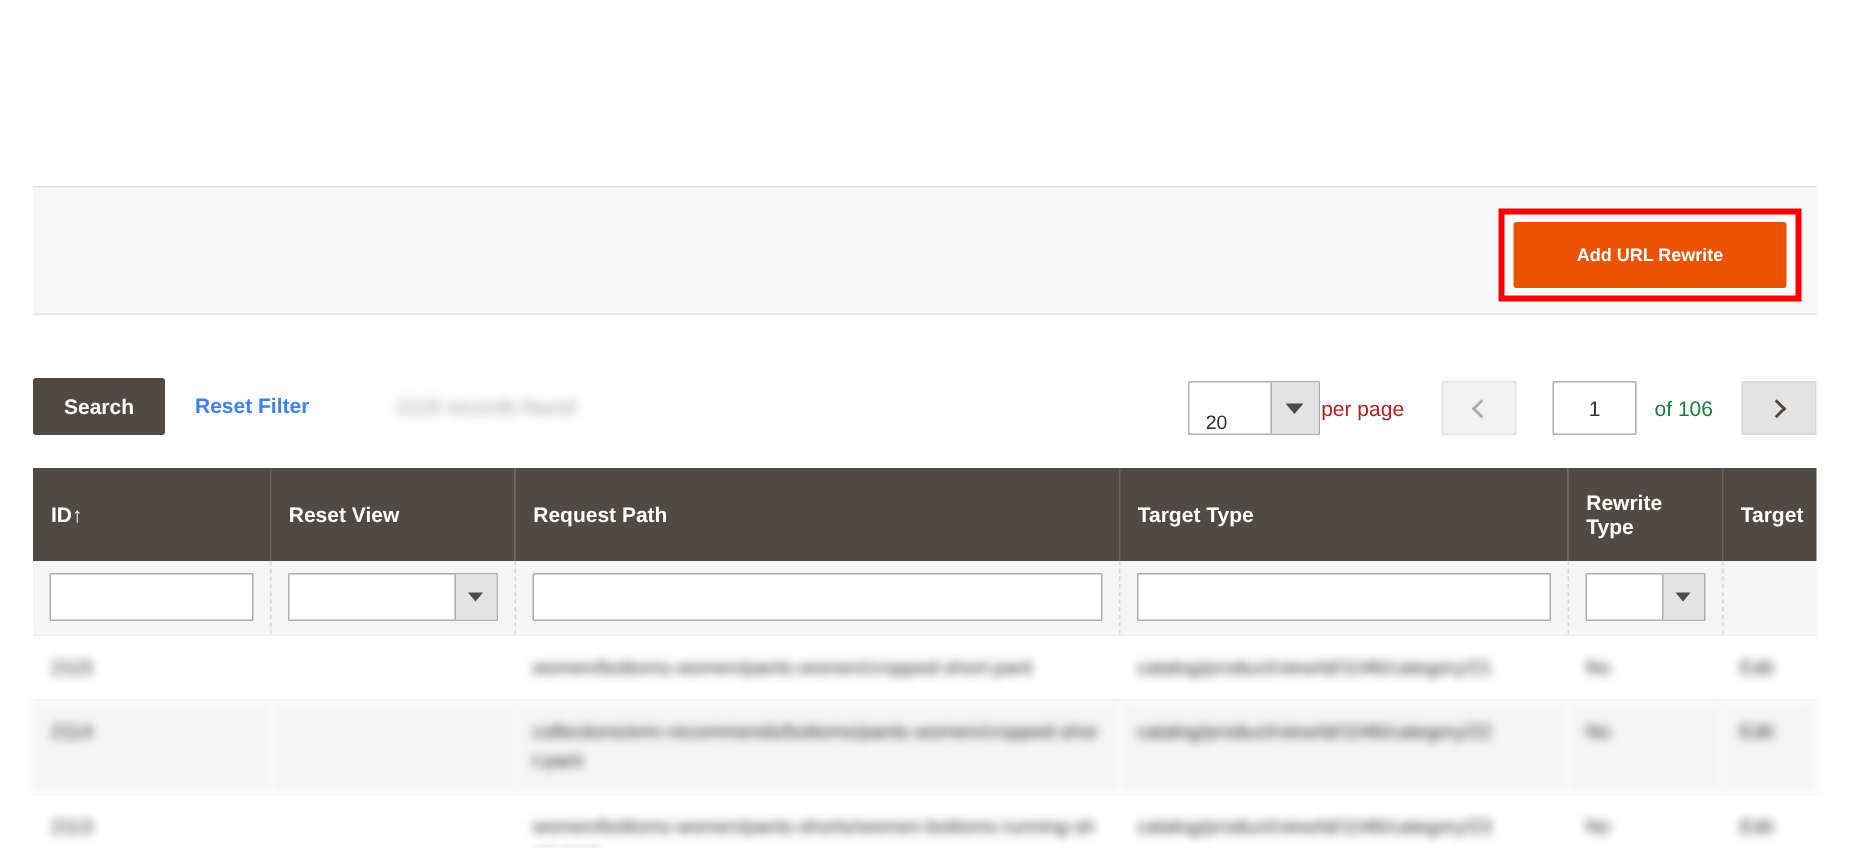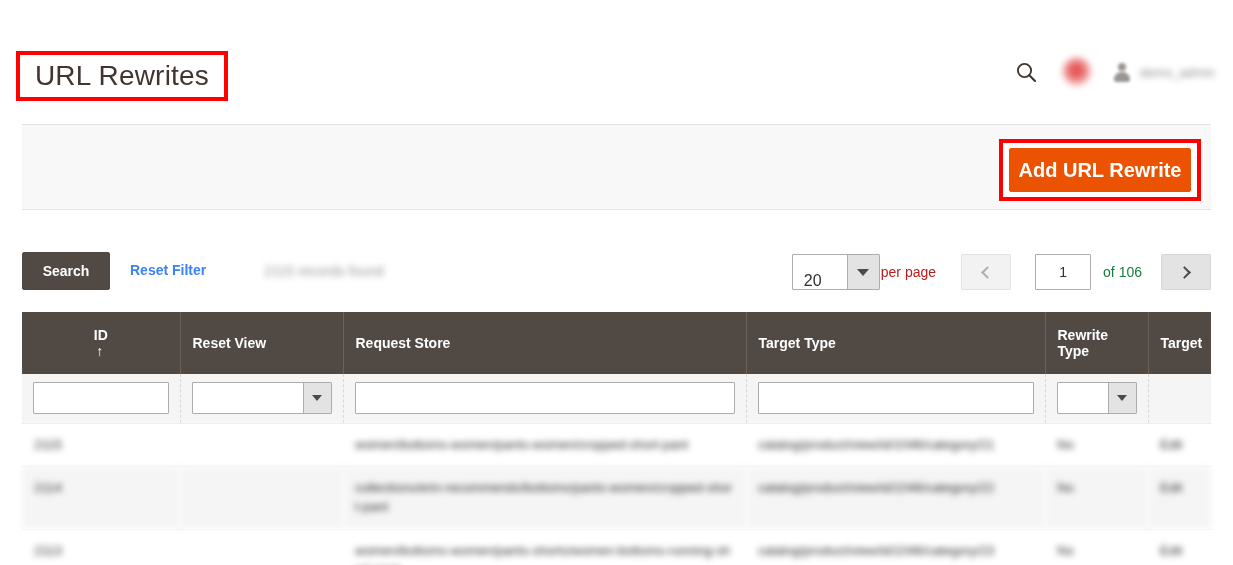--- a/index.html
+++ b/index.html
@@ -137,21 +137,21 @@
     align-items: center;
     justify-content: center;
   }
   .add-btn {
     width: 182px;
     height: 44px;
     background: #eb5202;
     border: 1px solid #eb5202;
     border-radius: 2px;
     color: #ffffff;
-    font-size: 20px;
+    font-size: 12px;
     font-weight: bold;
     font-family: "Liberation Sans", sans-serif;
     cursor: pointer;
     line-height: 1;
   }
 
   
   .grid-toolbar {
     position: absolute;
     left: 22px; top: 252px;
@@ -208,21 +208,21 @@
     width: 88px; height: 36px;
     border: 1px solid #adadad;
     border-radius: 1px;
     background: #ffffff;
     display: flex;
     align-items: center;
     cursor: pointer;
   }
   .limit-value {
     padding-left: 11px;
-    font-size: 16px;
+    font-size: 13px;
     color: #303030;
     margin-top: 18px;
   }
   .limit-arrow {
     position: absolute;
     right: 0; top: 0;
     width: 32px; height: 34px;
     background: #e3e3e3;
     border-left: 1px solid #adadad;
     display: flex;
@@ -309,21 +309,20 @@
     vertical-align: middle;
     border-right: 1px solid #6a615a;
     height: 62px;
   }
   .grid th:last-child { border-right: none; }
 
   .th-inner {
     display: flex;
     align-items: center;
     justify-content: flex-start;
-    flex-direction: column;
   }
   .sort-arrow {
     font-size: 14px;
     color: #ffffff;
     padding-right: 2px;
   }
 
   .filter-row td {
     background: #f5f5f5;
     padding: 8px 11px;
@@ -393,44 +392,20 @@
     color: #007bdb;
     user-select: none;
     cursor: pointer;
   }
 </style>
 </head>
 <body>
 
 <div class="page">
 
-  <div class="page-header">
-
-    <div class="title-wrap">
-      <span class="page-title">URL Rewrites</span>
-    </div>
-
-    <div class="header-right">
-
-      <div class="search-icon-btn">
-        <svg width="22" height="22" viewBox="0 0 22 22" aria-hidden="true">
-          <circle cx="9.5" cy="9.5" r="6.6" fill="none" stroke="#41362f" stroke-width="1.9"></circle>
-          <line x1="14.3" y1="14.3" x2="20" y2="20" stroke="#41362f" stroke-width="2.1" stroke-linecap="round"></line>
-        </svg>
-      </div>
-
-      <div class="notif-bubble"></div>
-
-      <div class="account">
-        <span class="account-avatar"></span>
-        <span class="account-name">demo_admin</span>
-      </div>
-
-    </div>
-  </div>
 
   <div class="page-actions">
     <div class="add-btn-highlight">
       <button class="add-btn">Add URL Rewrite</button>
     </div>
   </div>
 
   <div class="grid-toolbar">
 
     <button class="search-btn">Search</button>
@@ -480,21 +455,21 @@
         <th>
           <span class="th-inner">
             <span>ID</span>
             <span class="sort-arrow">↑</span>
           </span>
         </th>
         <th>
           <span>Reset View</span>
         </th>
         <th>
-          <span>Request Store</span>
+          <span>Request Path</span>
         </th>
         <th>
           <span>Target Type</span>
         </th>
         <th>
           <span>Rewrite Type</span>
         </th>
         <th>
           <span>Target</span>
         </th>

